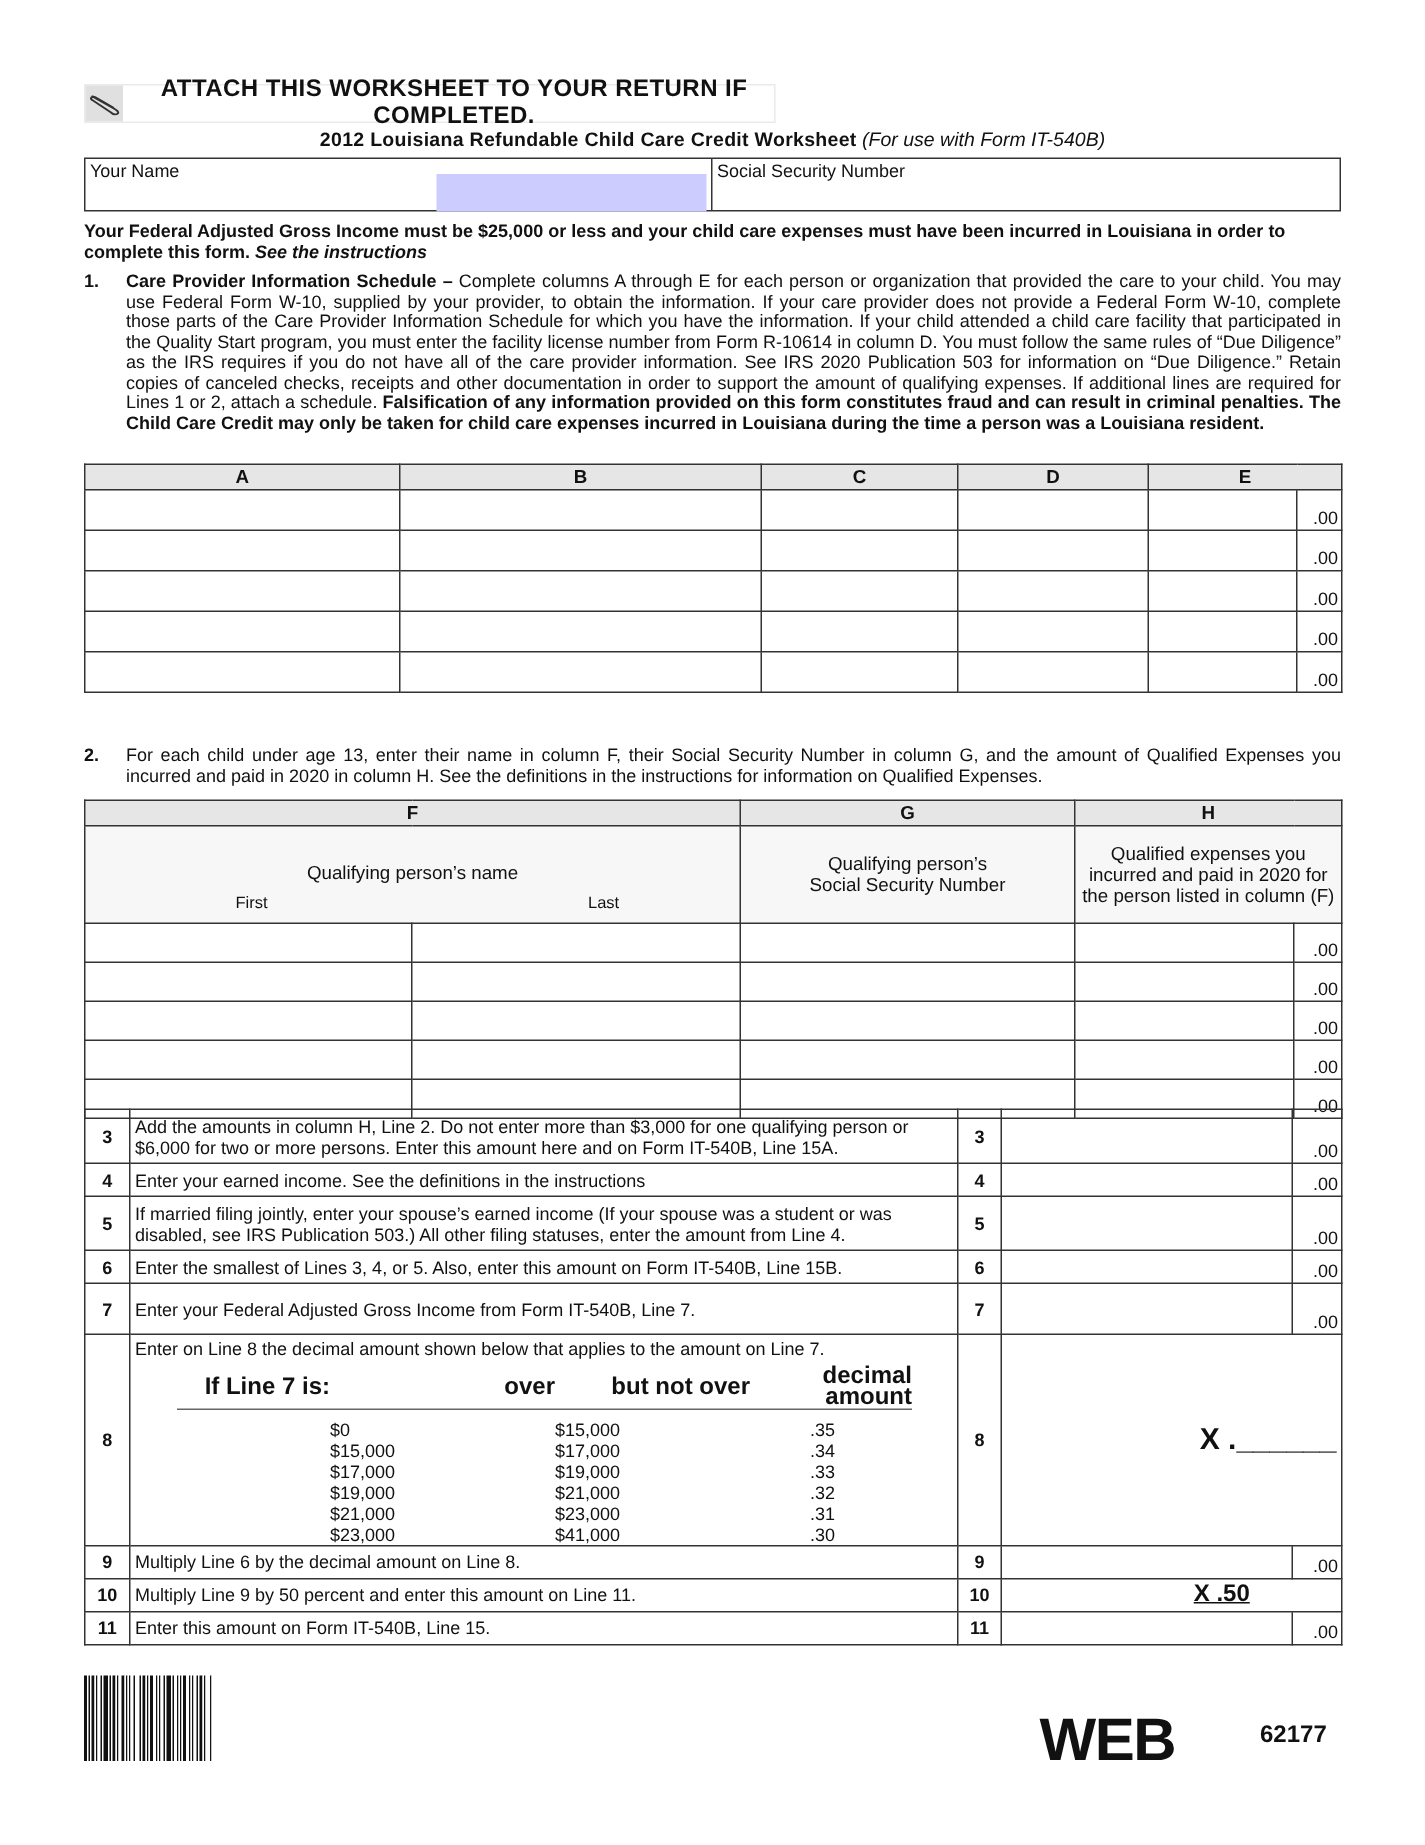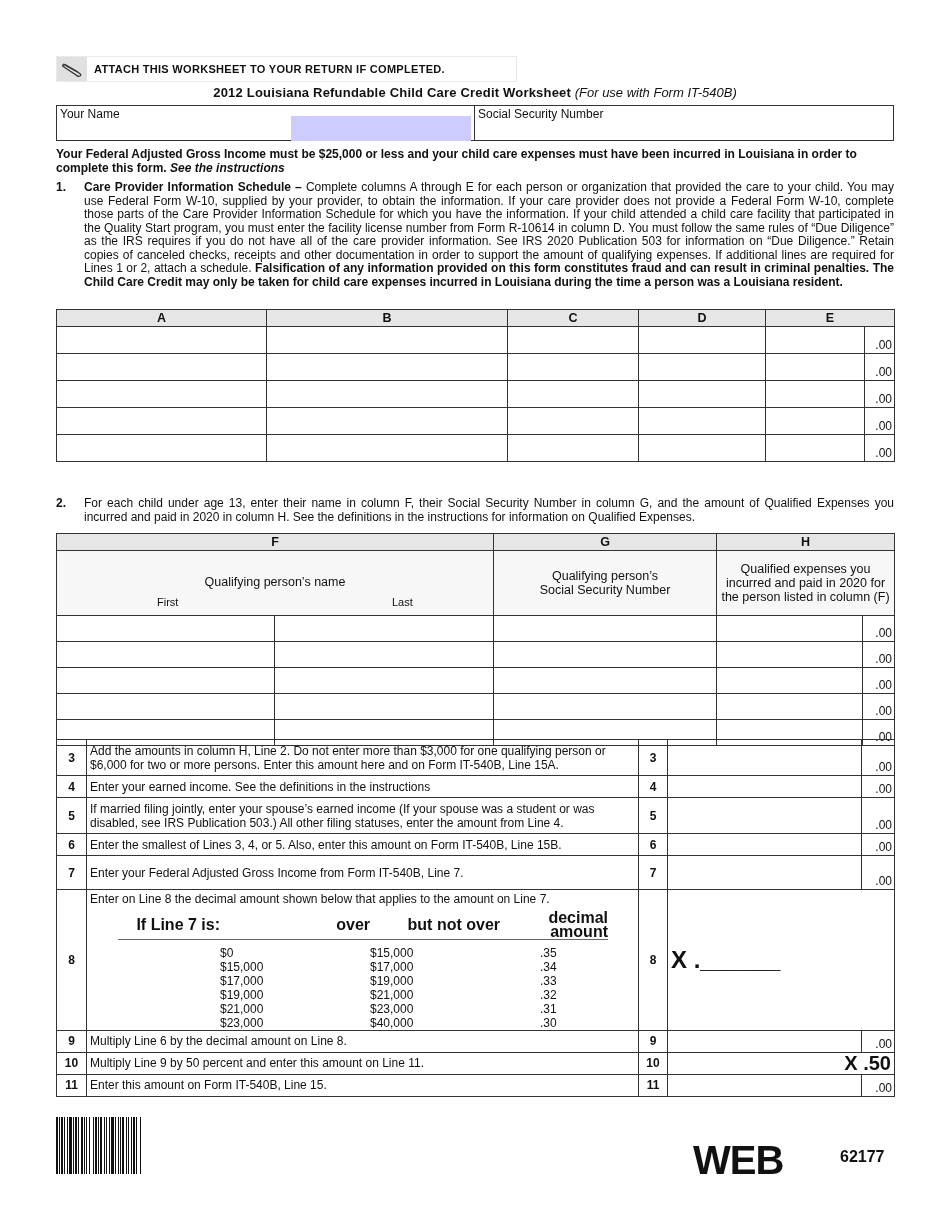--- a/index.html
+++ b/index.html
@@ -1,21 +1,21 @@
 <!DOCTYPE html>
 <html><head>
 <meta charset="utf-8">
 <style>
   * { box-sizing: border-box; margin: 0; padding: 0; }
   html, body { width: 950px; height: 1230px; background: #ffffff; }
   body { position: relative; font-family: "Liberation Sans", sans-serif; color: #111; font-size: 12px; }
 
   .attach-box { position: absolute; left: 56px; top: 56px; width: 461px; height: 26px; border: 1px solid #eaeaea; background: #fff; display: flex; align-items: center; }
   .clip-icon { width: 30px; height: 24px; background: #e0e0e0; display: flex; align-items: center; justify-content: center; }
-  .attach-text { font-weight: bold; font-size: 11px; letter-spacing: 0.3px; margin-left: 7px; }
+  .attach-text { font-weight: bold; font-size: 16px; letter-spacing: 0.3px; margin-left: 7px; text-align: center; }
 
   .title-row { position: absolute; left: 56px; top: 85px; width: 838px; text-align: center; font-size: 13px; }
   .title-row .bold { font-weight: bold; letter-spacing: 0.2px; }
   .title-row .ital { font-style: italic; }
 
   .name-row { position: absolute; left: 56px; top: 105px; width: 838px; height: 36px; border: 1px solid #333; display: flex; }
   .name-cell { position: relative; width: 418px; border-right: 1px solid #333; padding: 1px 3px; font-size: 12px; }
   .name-highlight { position: absolute; left: 234px; top: 10px; width: 180px; height: 25px; background: #ccccff; }
   .ssn-cell { flex: 1; padding: 1px 3px; font-size: 12px; }
 
@@ -45,21 +45,21 @@
 
   .tbl-lines { top: 739px; }
   .tbl-lines td { padding: 0 3px; line-height: 14px; }
   .ln { text-align: center; font-weight: bold; font-size: 12px; }
   .amt-cents { text-align: right; vertical-align: bottom; padding: 0 2px 1px 0 !important; }
 
   .dec-intro { font-size: 12px; margin-top: 2px; }
   .dec-table { position: static; width: 490px; margin-left: 28px; margin-top: 5px; border-collapse: collapse; table-layout: fixed; }
   .dec-table th { border: none; border-bottom: 1.5px solid #666; font-weight: bold; text-align: right; padding: 0; font-size: 16px; background: none; }
   .dec-table td { border: none; padding: 0; line-height: 14px; font-size: 12px; }
-  .x-big { font-weight: bold; font-size: 24px; text-align: left; }
+  .x-big { font-weight: bold; font-size: 20px; text-align: right; }
 
   .barcode { position: absolute; left: 56px; top: 1117px; width: 168px; height: 57px; display: flex; align-items: stretch; }
   .barcode span { display: block; background: #111; height: 100%; }
   .web { position: absolute; left: 693px; top: 1138px; font-weight: bold; font-size: 40px; letter-spacing: -1px; }
   .formnum { position: absolute; left: 840px; top: 1148px; font-weight: bold; font-size: 16px; }
 </style>
 </head>
 <body>
 
 <div class="attach-box">
@@ -321,41 +321,41 @@
               </tr>
         <tr>
                 <td></td>
                 <td>$21,000</td>
                 <td>$23,000</td>
                 <td style="padding-left:40px;">.31</td>
               </tr>
         <tr>
                 <td></td>
                 <td>$23,000</td>
-                <td>$40,000</td>
+                <td>$41,000</td>
                 <td style="padding-left:40px;">.30</td>
               </tr>
       </tbody>
           </table>
     </td>
     <td class="ln">8</td>
     <td colspan="2" class="x-big">X .______</td>
   </tr>
   <tr style="height:22px;">
     <td class="ln">9</td>
     <td>Multiply Line 6 by the decimal amount on Line 8.</td>
     <td class="ln">9</td>
     <td></td>
     <td class="amt-cents">.00</td>
   </tr>
   <tr style="height:22px;padding-left:44px;">
     <td class="ln">10</td>
     <td>Multiply Line 9 by 50 percent and enter this amount on Line 11.</td>
     <td class="ln">10</td>
-    <td colspan="2" class="x-big" style="font-size:20px; text-align:right; padding-left:70px;">X .50</td>
+    <td colspan="2" class="x-big" style="font-size:16px; text-align:center; padding-left:70px;text-decoration:underline;">X .50</td>
   </tr>
   <tr style="height:22px;">
     <td class="ln">11</td>
     <td>Enter this amount on Form IT-540B, Line 15.</td>
     <td class="ln">11</td>
     <td></td>
     <td class="amt-cents">.00</td>
   </tr>
 </tbody>
   </table>

